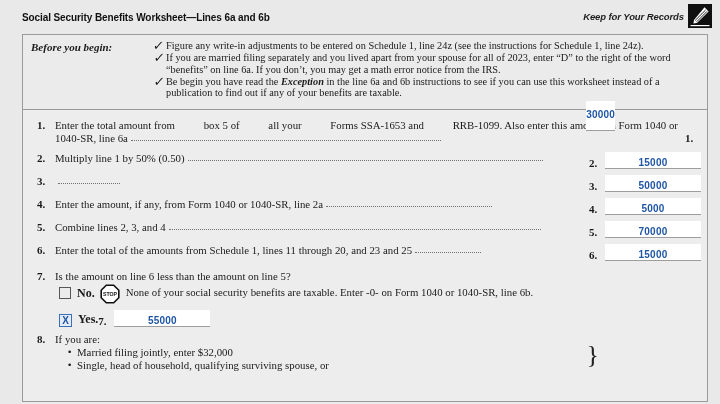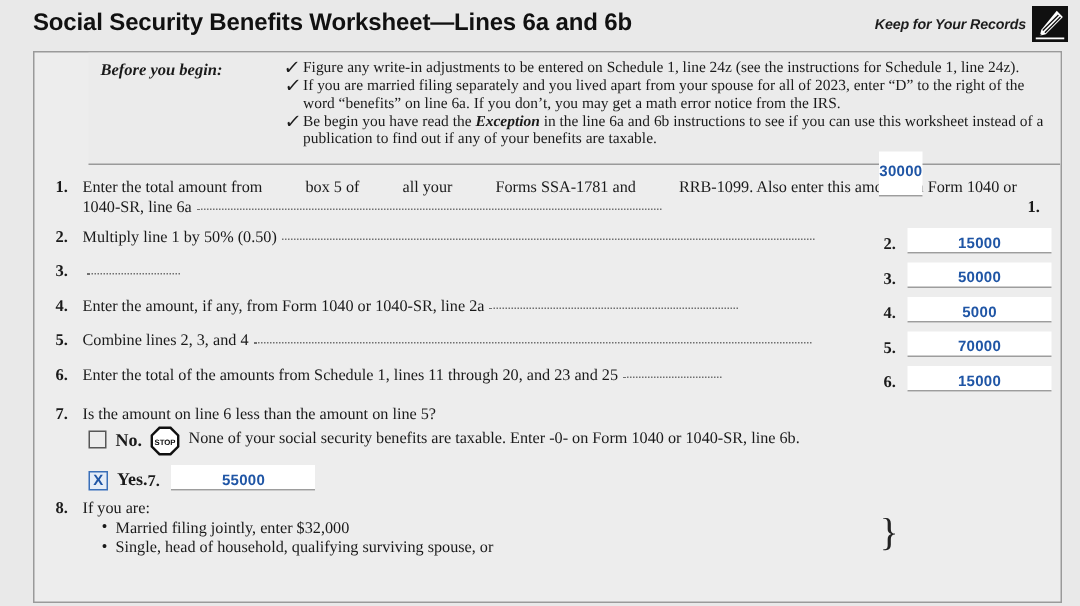--- a/index.html
+++ b/index.html
@@ -15,21 +15,21 @@
   }
 
   
   .title-row {
     position: relative;
     height: 34px;
     padding: 7px 10px 0 22px;
   }
   .worksheet-title {
     font-family: "Liberation Sans", sans-serif;
-    font-size: 16px;
+    font-size: 10px;
     font-weight: bold;
     letter-spacing: -0.1px;
     color: #111;
     display: inline-block;
   }
   .keep-records {
     position: absolute;
     right: 36px;
     top: 11px;
     font-family: "Liberation Sans", sans-serif;
@@ -58,21 +58,20 @@
     height: 368px;
     overflow: hidden;
   }
 
   
   .before-box {
     display: flex;
     border-bottom: 1px solid #9a9a9a;
     padding: 5px 6px 10px 8px;
     background: #ebebeb;
-    margin-left: 36px;
   }
   .before-label {
     font-family: "Liberation Serif", serif;
     font-weight: bold;
     font-style: italic;
     font-size: 11px;
     white-space: nowrap;
     padding-top: 1px;
     width: 122px;
     flex: 0 0 122px;
@@ -270,21 +269,21 @@
         <span class="before-text"><span>Be begin you have read the </span><i>Exception</i><span> in the line 6a and 6b instructions to see if you can use this worksheet instead of a publication to find out if any of your benefits are taxable.</span></span>
       </div>
     </div>
   </div>
 
   <div class="lines">
 
     <div class="line line1">
       <div class="ln-num">1.</div>
       <div class="ln-body">
-        <span><span>Enter the total amount from </span><b>box 5</b><span> of </span><b>all</b><span> your </span><b>Forms SSA-1781</b><span> and </span><b>RRB-1099</b><span>. Also enter this amount on Form 1040 or 1040-SR, line 6a</span></span><span class="leader" style="width:310px"></span>
+        <span><span>Enter the total amount from </span><b>box 5</b><span> of </span><b>all</b><span> your </span><b>Forms SSA-1653</b><span> and </span><b>RRB-1099</b><span>. Also enter this amount on Form 1040 or 1040-SR, line 6a</span></span><span class="leader" style="width:310px"></span>
       </div>
       <div class="ln-ref">1.</div>
       <div class="ln-field tall">
         <span class="val">30000</span>
       </div>
     </div>
 
     <div class="row-gap"></div>
 
     <div class="line">

